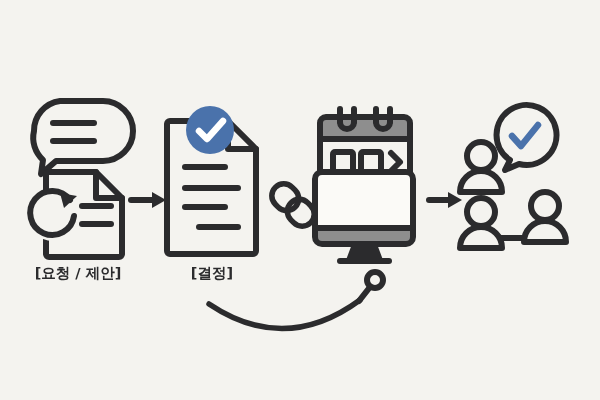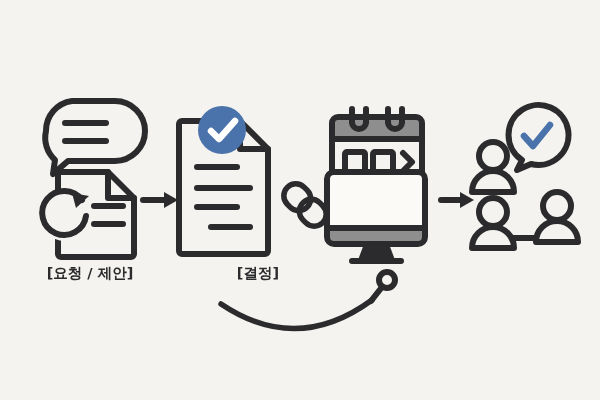--- a/index.html
+++ b/index.html
@@ -10,21 +10,21 @@
   body {
     width: 600px;
     height: 400px;
     background: #f4f3ef;
     font-family: "DejaVu Sans", "Liberation Sans", sans-serif;
     overflow: hidden;
     position: relative;
   }
   #canvas-wrap {
     position: absolute;
-    left: 12px;
+    left: 0;
     top: 0;
     width: 479px;
     height: 400px;
   }
   svg#flow {
     display: block;
     width: 600px;
     height: 400px;
   }
   .stroke-dark {
@@ -62,21 +62,21 @@
     font-family: "DejaVu Sans", "Liberation Sans", sans-serif;
     font-size: 14.5px;
     font-weight: 700;
     color: #2b2b2d;
     white-space: nowrap;
     text-align: center;
     transform: translateX(-50%);
     line-height: 1;
   }
   #label-request { left: 78px; top: 266px; }
-  #label-decision { left: 212px; top: 266px; margin-left: 34px; }
+  #label-decision { left: 212px; top: 266px; }
 </style>
 </head>
 <body>
 
 <div id="canvas-wrap">
 
   <svg id="flow" viewBox="0 0 600 400" xmlns="http://www.w3.org/2000/svg">
 
     <g>
 

